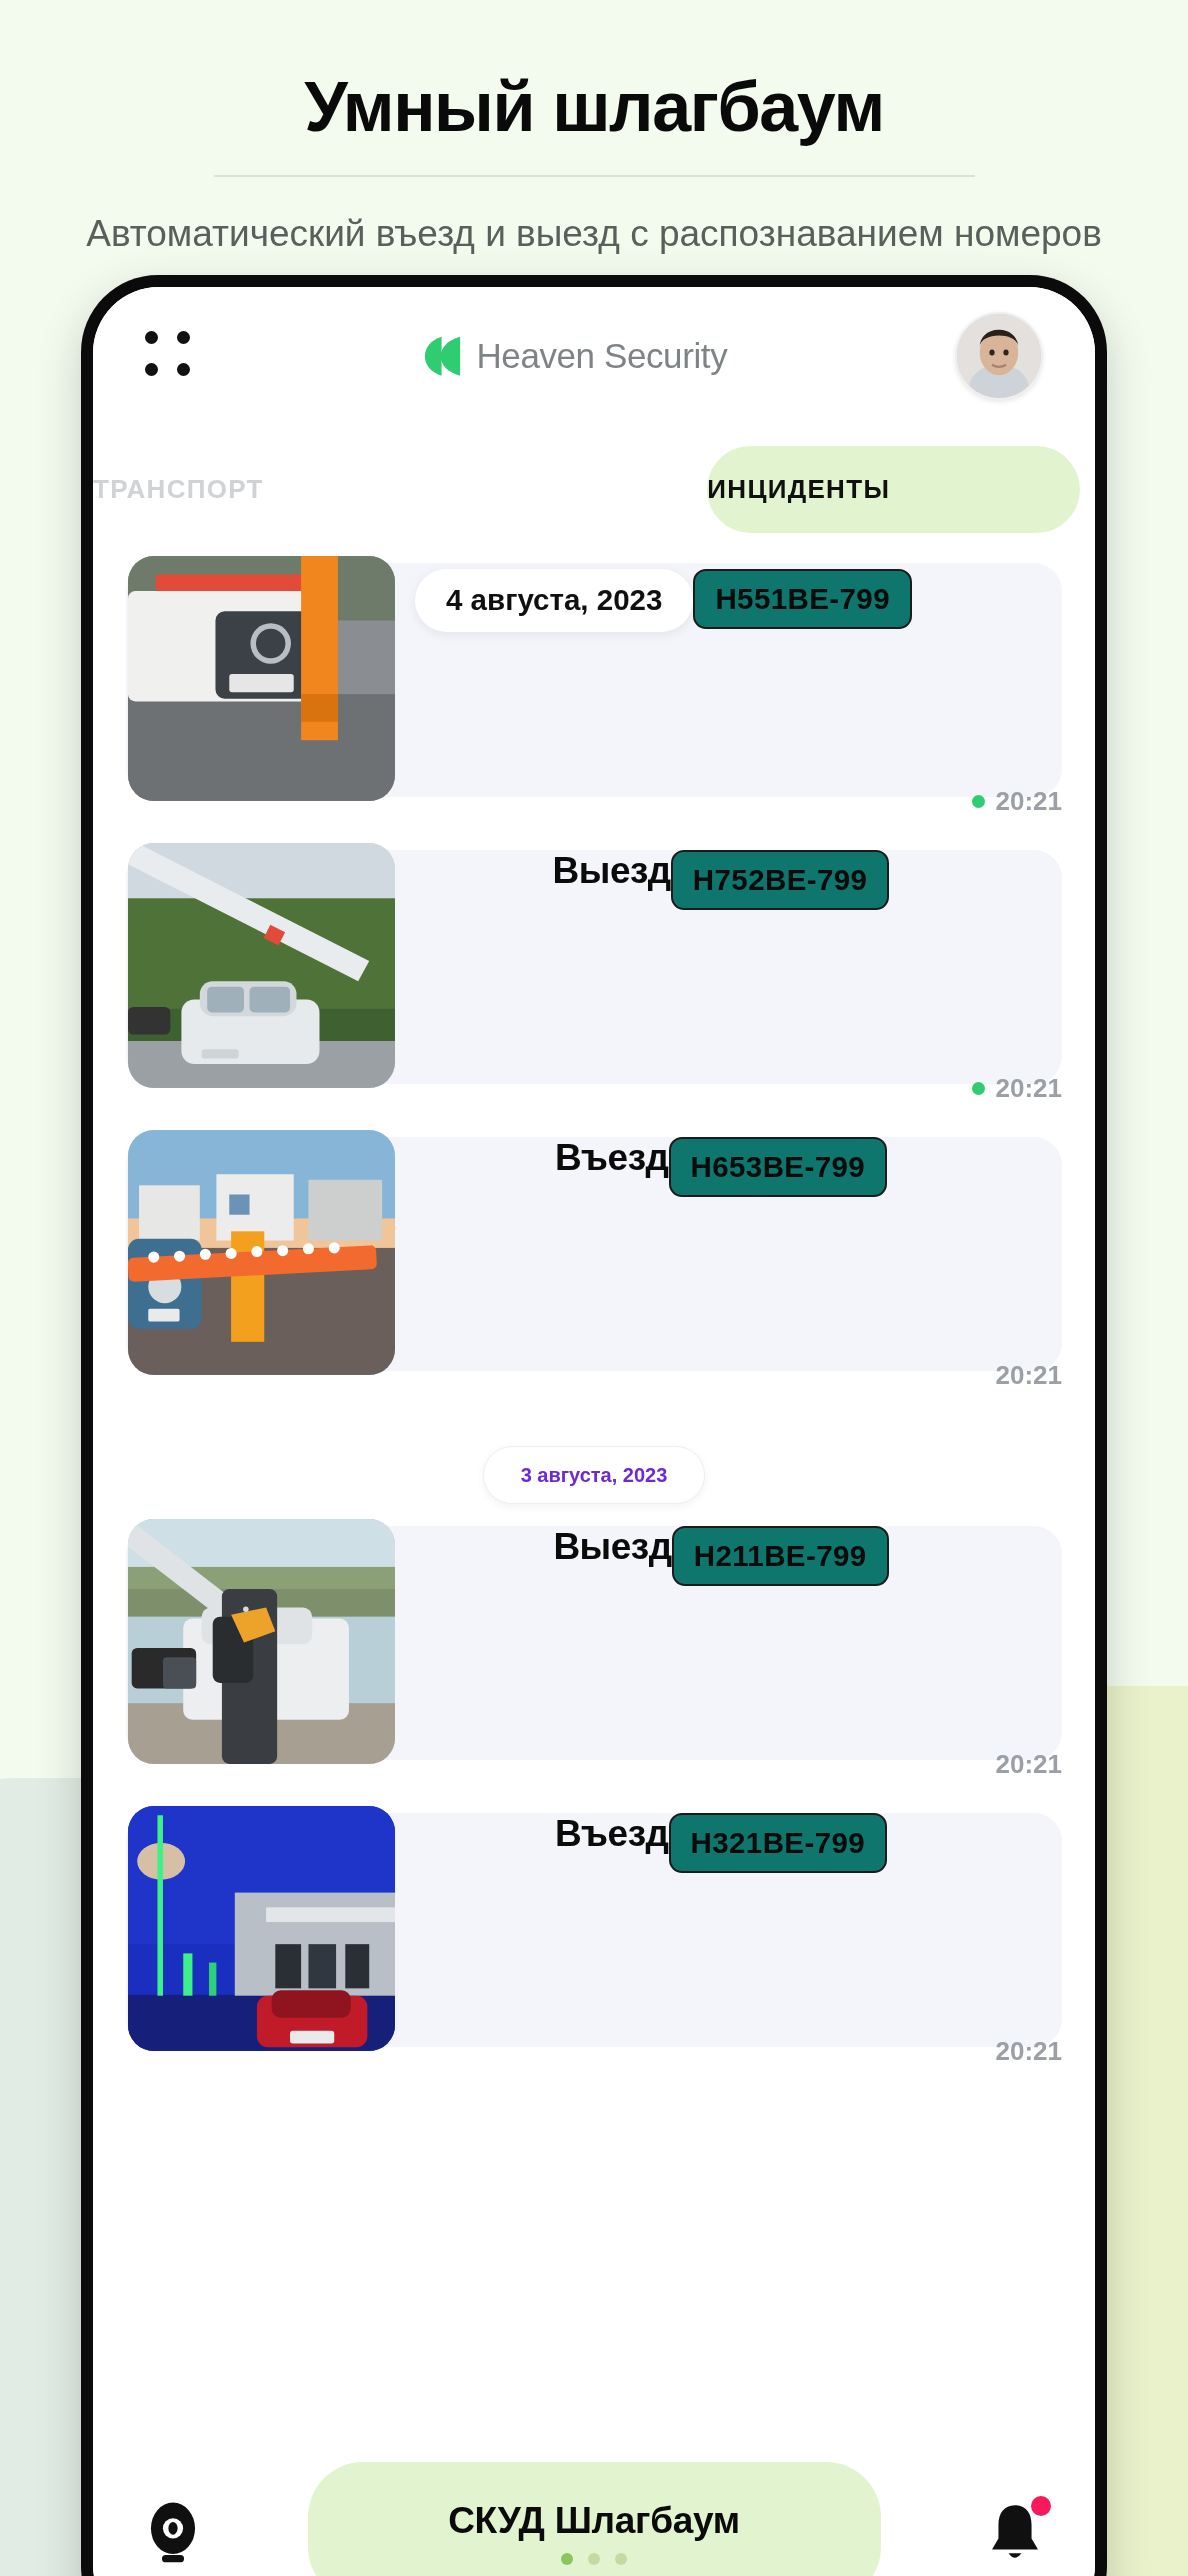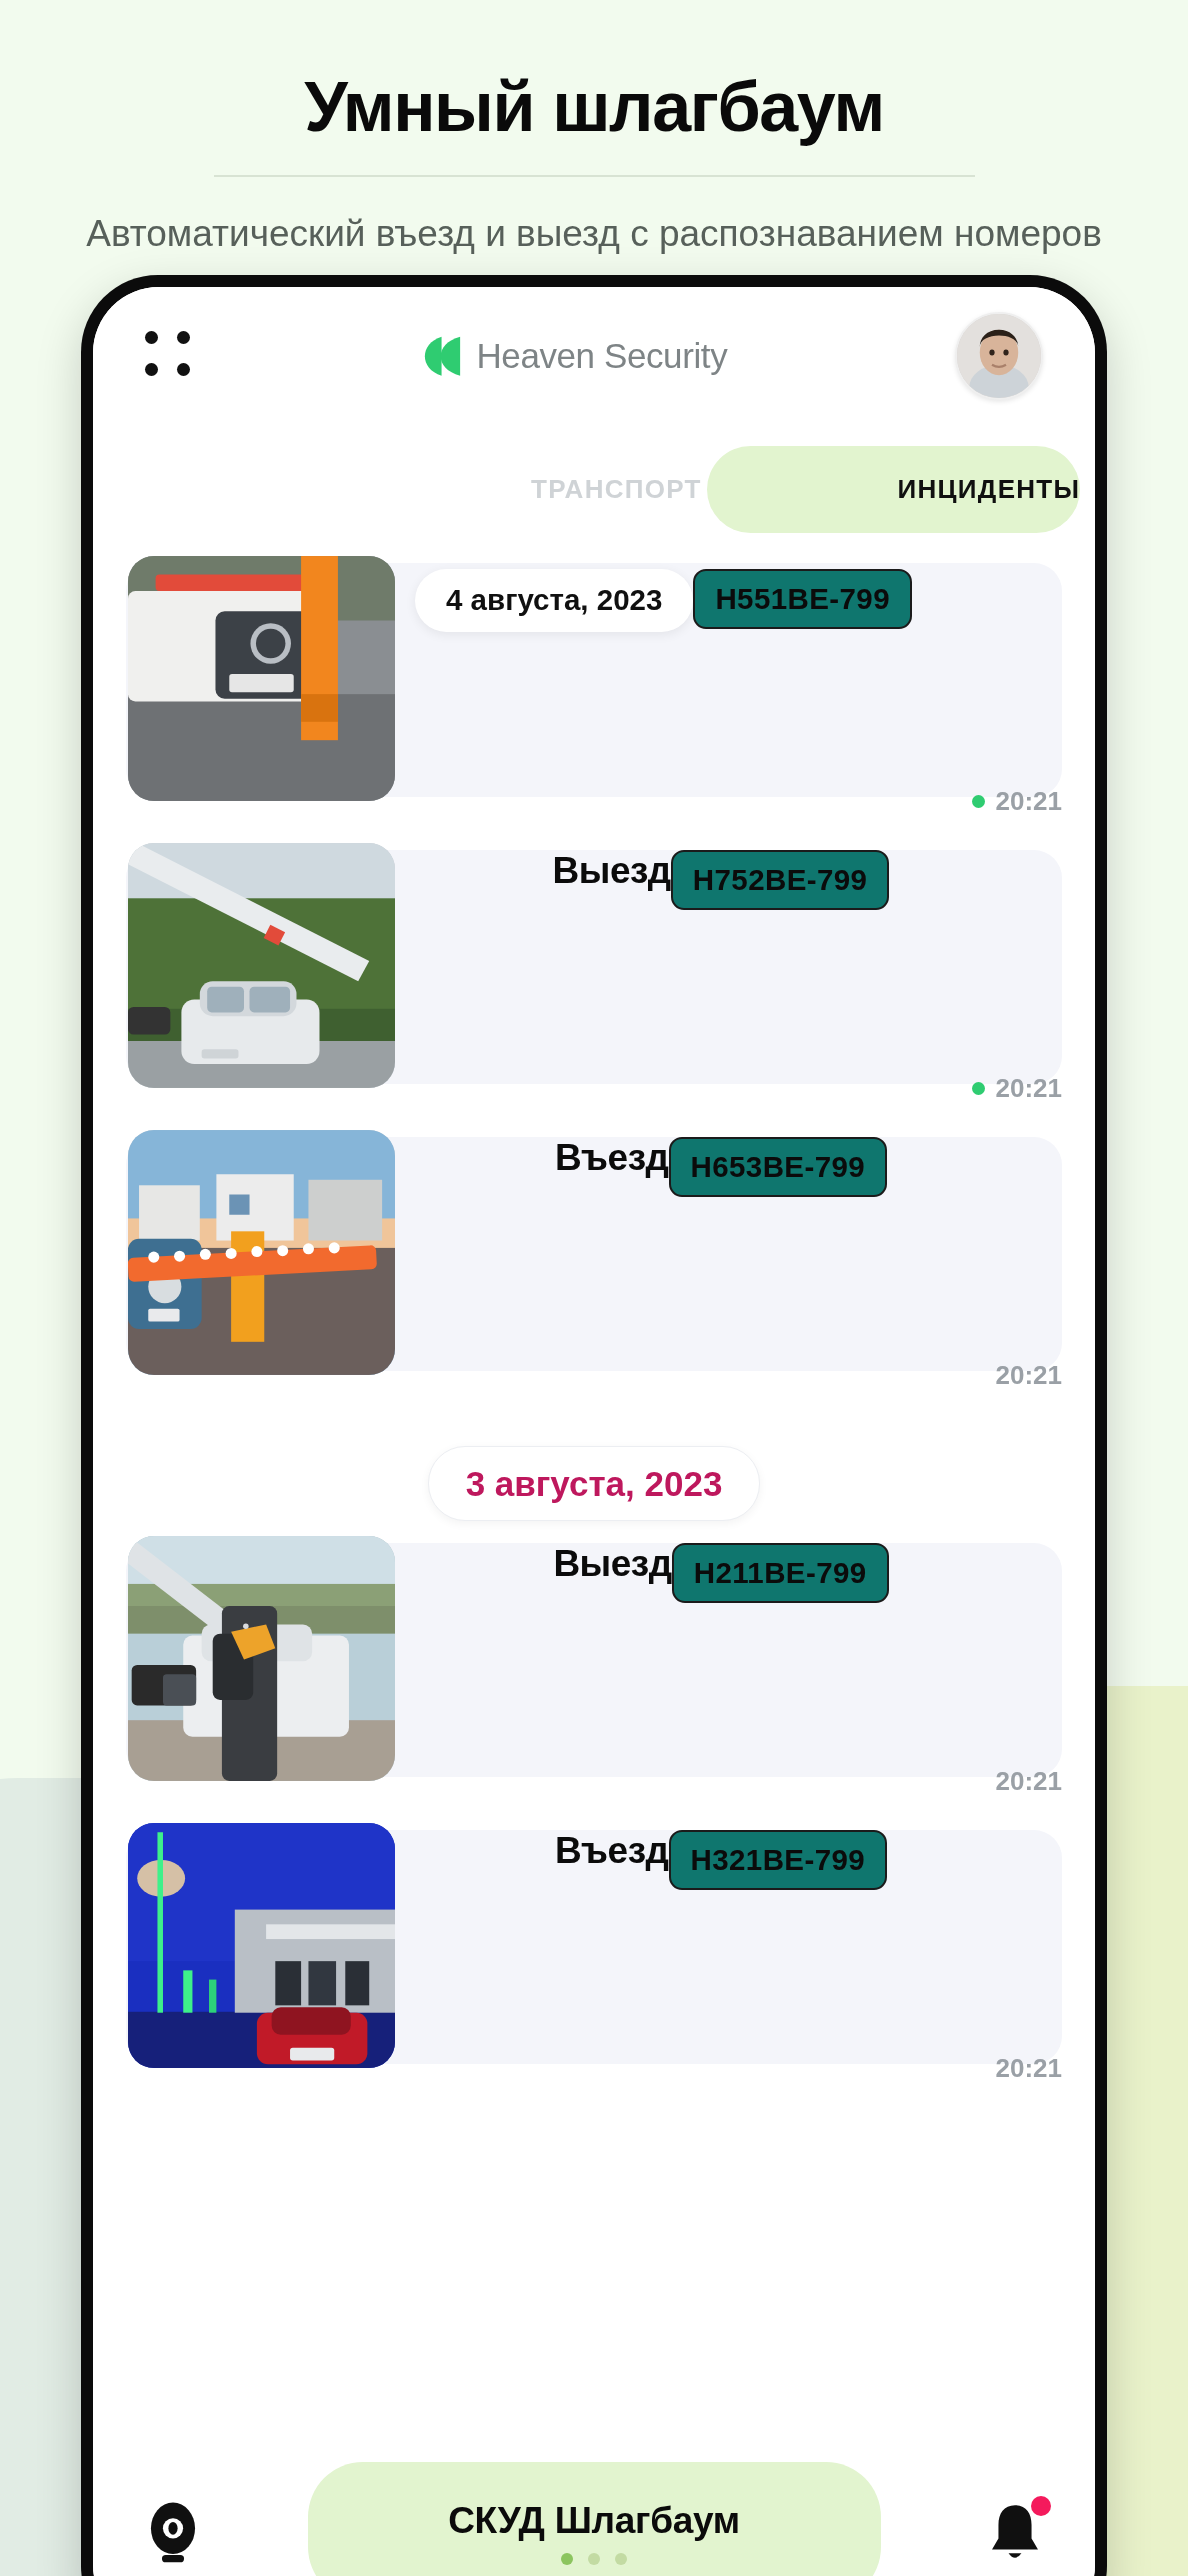--- a/index.html
+++ b/index.html
@@ -117,21 +117,21 @@
     flex:0 0 auto;
     height:129px;
     display:flex;
     align-items:center;
     padding:0 9.2px 0 0;
     background:#fff;
     position:relative;
   }
   .tab {
     flex:1 1 0;
-    text-align:right;
+    text-align:left;
     font-size:26px;
     font-weight:700;
     letter-spacing:1.3px;
     color:#b9bdc0;
     padding:28px 0;
   }
   .tab.faded { color:#cfd3d6; }
   .tab.active {
     color:#101010;
     background:#e2f4cf;
@@ -146,23 +146,23 @@
     overflow:hidden;
     padding:0 33px;
     position:relative;
   }
   .date-chip-row { display:flex; justify-content:center; padding:24px 0 22px; }
   .date-chip {
     background:#fff;
     border:1.8px solid #eceef2;
     border-radius:37px;
     padding:16.6px 37px;
-    font-size:35px;
+    font-size:20px;
     font-weight:700;
-    color:#be185d;
+    color:#6d28d9;
     box-shadow:0 2.8px 9.2px rgba(0,0,0,.05);
   }
   .card {
     position:relative;
     background:#f4f5fa;
     border-radius:28px;
     height:234px;
     margin-bottom:33px;
     display:flex;
     align-items:stretch;

